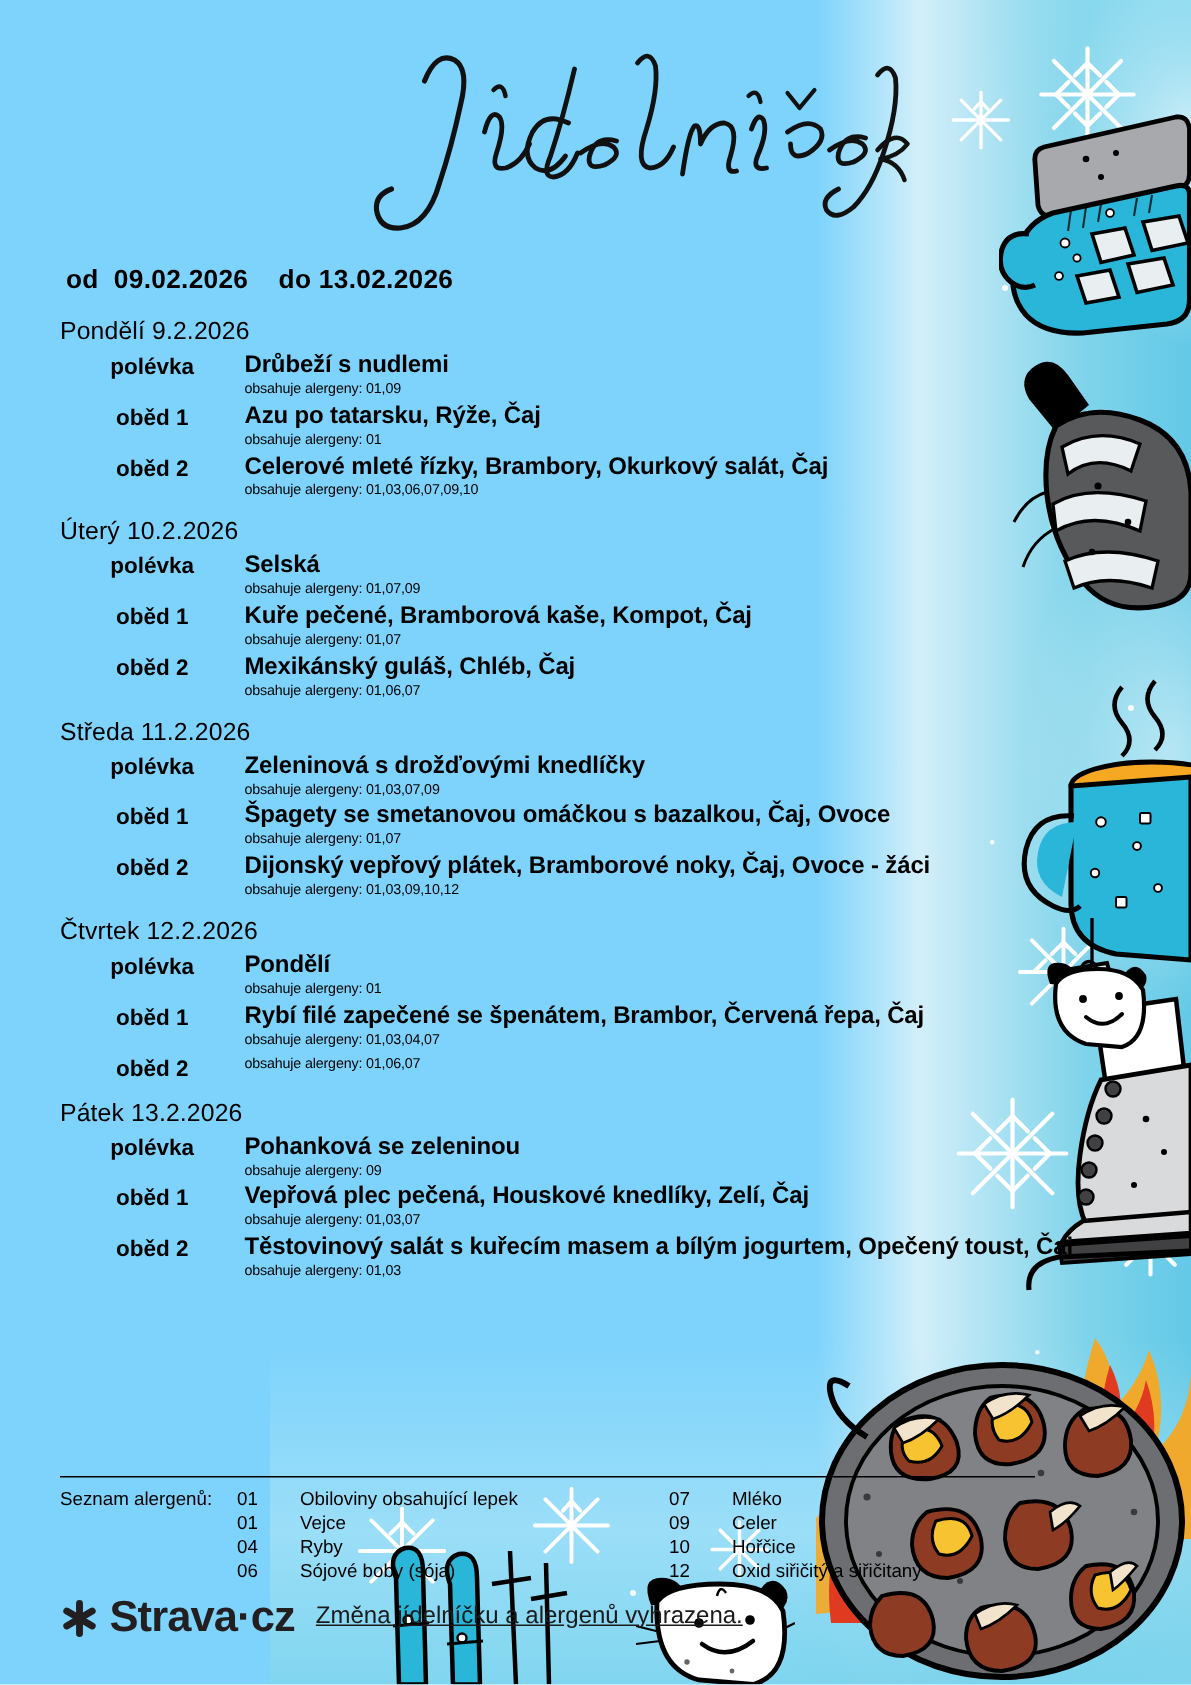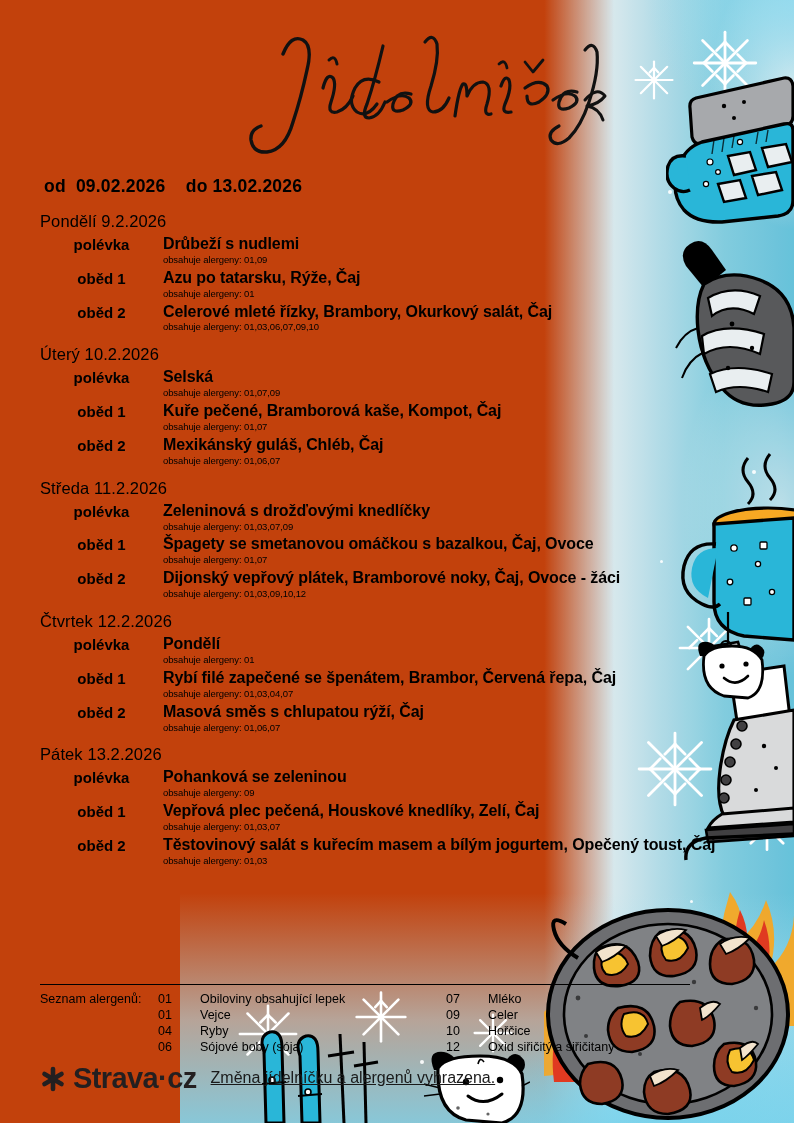--- a/index.html
+++ b/index.html
@@ -5,21 +5,21 @@
   html, body {
     margin: 0;
     padding: 0;
     background: #ffffff;
   }
   #page {
     position: relative;
     width: 794px;
     height: 1123px;
     overflow: hidden;
-    background: #c2410c;
+    background: #7dd3fc;
     font-family: "Liberation Sans", sans-serif;
     color: #000000;
   }
 
   
   .bg-layer {
     position: absolute;
     inset: 0;
     pointer-events: none;
     z-index: 0;
@@ -614,21 +614,20 @@
         <div class="meal-row">
           <div class="meal-label">oběd 1</div>
           <div class="meal-right">
             <div class="meal-name">Rybí filé zapečené se špenátem, Brambor, Červená řepa, Čaj</div>
             <div class="meal-aller">obsahuje alergeny: 01,03,04,07</div>
           </div>
         </div>
         <div class="meal-row">
           <div class="meal-label">oběd 2</div>
           <div class="meal-right">
-            <div class="meal-name">Masová směs s chlupatou rýží, Čaj</div>
             <div class="meal-aller">obsahuje alergeny: 01,06,07</div>
           </div>
         </div>
       </div>
       <div class="day-block">
         <div class="day-head">Pátek 13.2.2026</div>
         <div class="meal-row">
           <div class="meal-label">polévka</div>
           <div class="meal-right">
             <div class="meal-name">Pohanková se zeleninou</div>

